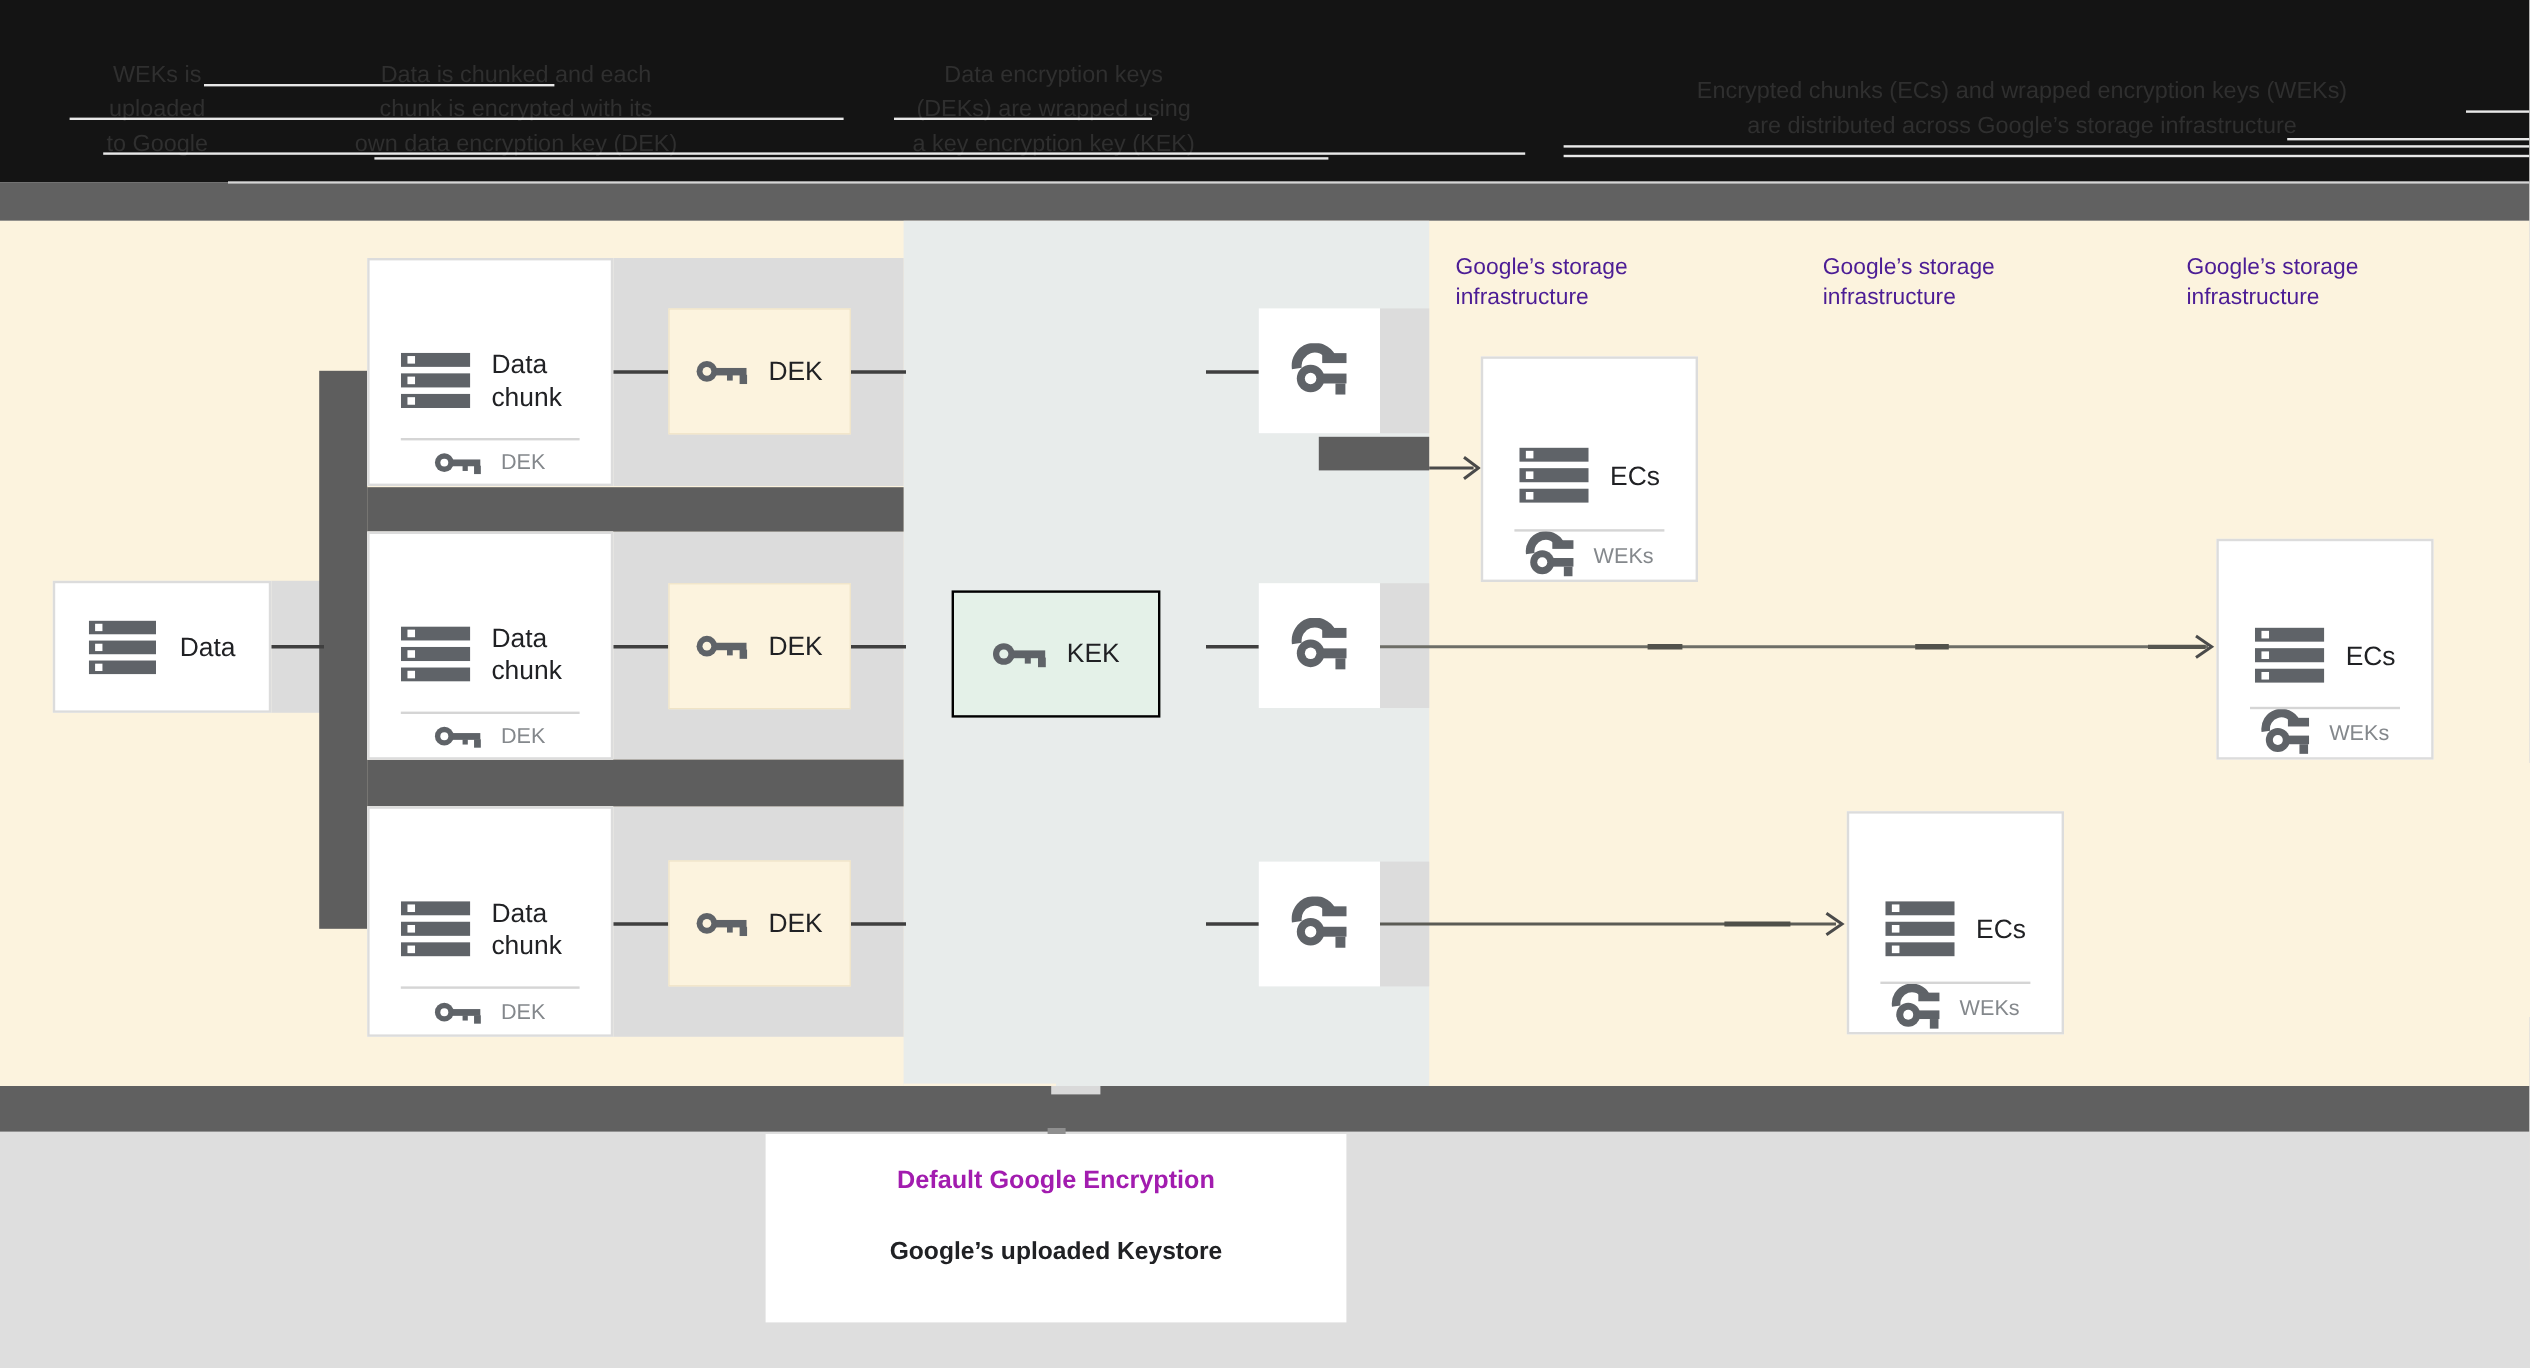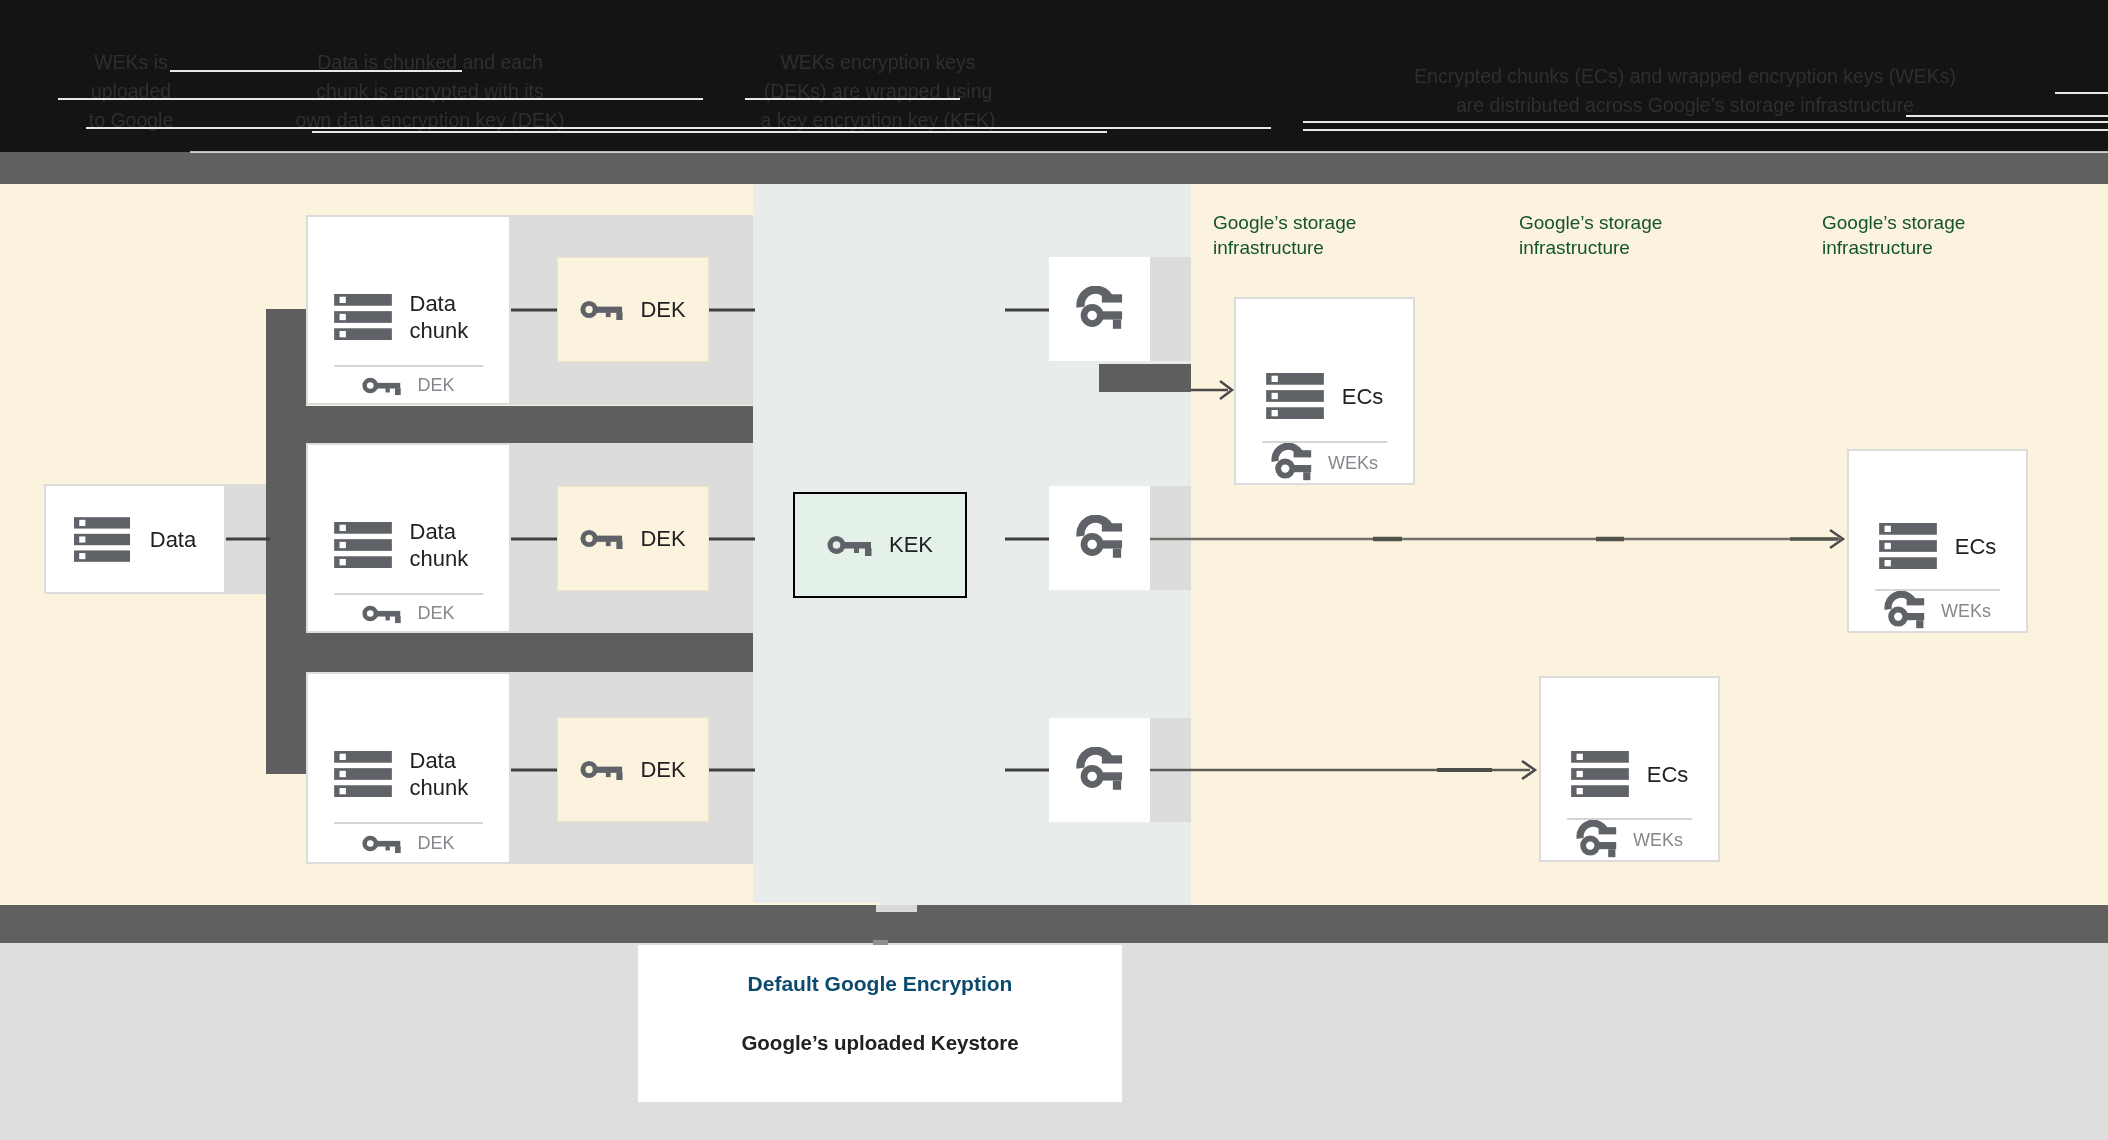--- a/index.html
+++ b/index.html
@@ -37,52 +37,52 @@
   .part-bot { flex:1; display:flex; align-items:center; justify-content:center; gap:15px; }
 
   .big-label { font-size:22px; line-height:27px; font-weight:400; color:#202124; }
   .wrap-label { width:74px; }
   .muted-label { font-size:18px; color:#84888c; }
   .box-label { font-size:22px; color:#202124; }
 
   .data-card { display:flex; align-items:center; justify-content:center; gap:20px; }
   .keybox { display:flex; align-items:center; justify-content:center; }
 
-  .storage-label { position:absolute; color:#14532d; font-size:19px; line-height:25px; }
+  .storage-label { position:absolute; color:#4c1d95; font-size:19px; line-height:25px; }
 
   svg.connectors { position:absolute; left:0; top:0; pointer-events:none; }
 
   
   .dark-band { left:0; top:905px; width:2108px; height:38px; background:#606060; }
   .band-notch { position:absolute; left:876px; top:905px; width:41px; height:7px; background:#d9d9d9; }
   .callout-tab { position:absolute; left:873px; top:940px; width:15px; height:8px; background:#8f8f8f; }
   .footer-bg { left:0; top:943px; width:2108px; height:197px; background:#dedede; }
   .caption-box { position:absolute; left:638px; top:945px; width:484px; height:157px; background:#ffffff; text-align:center; }
-  .caption-title { margin-top:27px; font-size:21px; font-weight:bold; color:#0c4a6e; }
+  .caption-title { margin-top:27px; font-size:21px; font-weight:bold; color:#a21caf; }
   .caption-sub { margin-top:32px; font-size:20.5px; line-height:30px; color:#202124; }
   .caption-sub .bold { font-weight:bold; }
 </style>
 </head>
 <body>
 
 <div class="canvas">
 
   <div class="abs hdr">
     <div class="hdr-step" style="left:31px; top:48px; width:200px;">
       <div>WEKs is</div>
       <div>uploaded</div>
       <div>to Google</div>
     </div>
     <div class="hdr-step" style="left:250px; top:48px; width:360px;">
       <div>Data is chunked and each</div>
       <div>chunk is encrypted with its</div>
       <div>own data encryption key (DEK)</div>
     </div>
     <div class="hdr-step" style="left:698px; top:48px; width:360px;">
-      <div>WEKs encryption keys</div>
+      <div>Data encryption keys</div>
       <div>(DEKs) are wrapped using</div>
       <div>a key encryption key (KEK)</div>
     </div>
     <div class="hdr-step" style="left:1303px; top:62px; width:764px;">
       <div>Encrypted chunks (ECs) and wrapped encryption keys (WEKs)</div>
       <div>are distributed across Google’s storage infrastructure</div>
     </div>
 
     <div class="hairline" style="left:170px; top:70px; width:292px;"></div>
     <div class="hairline" style="left:58px;  top:98px; width:645px;"></div>

